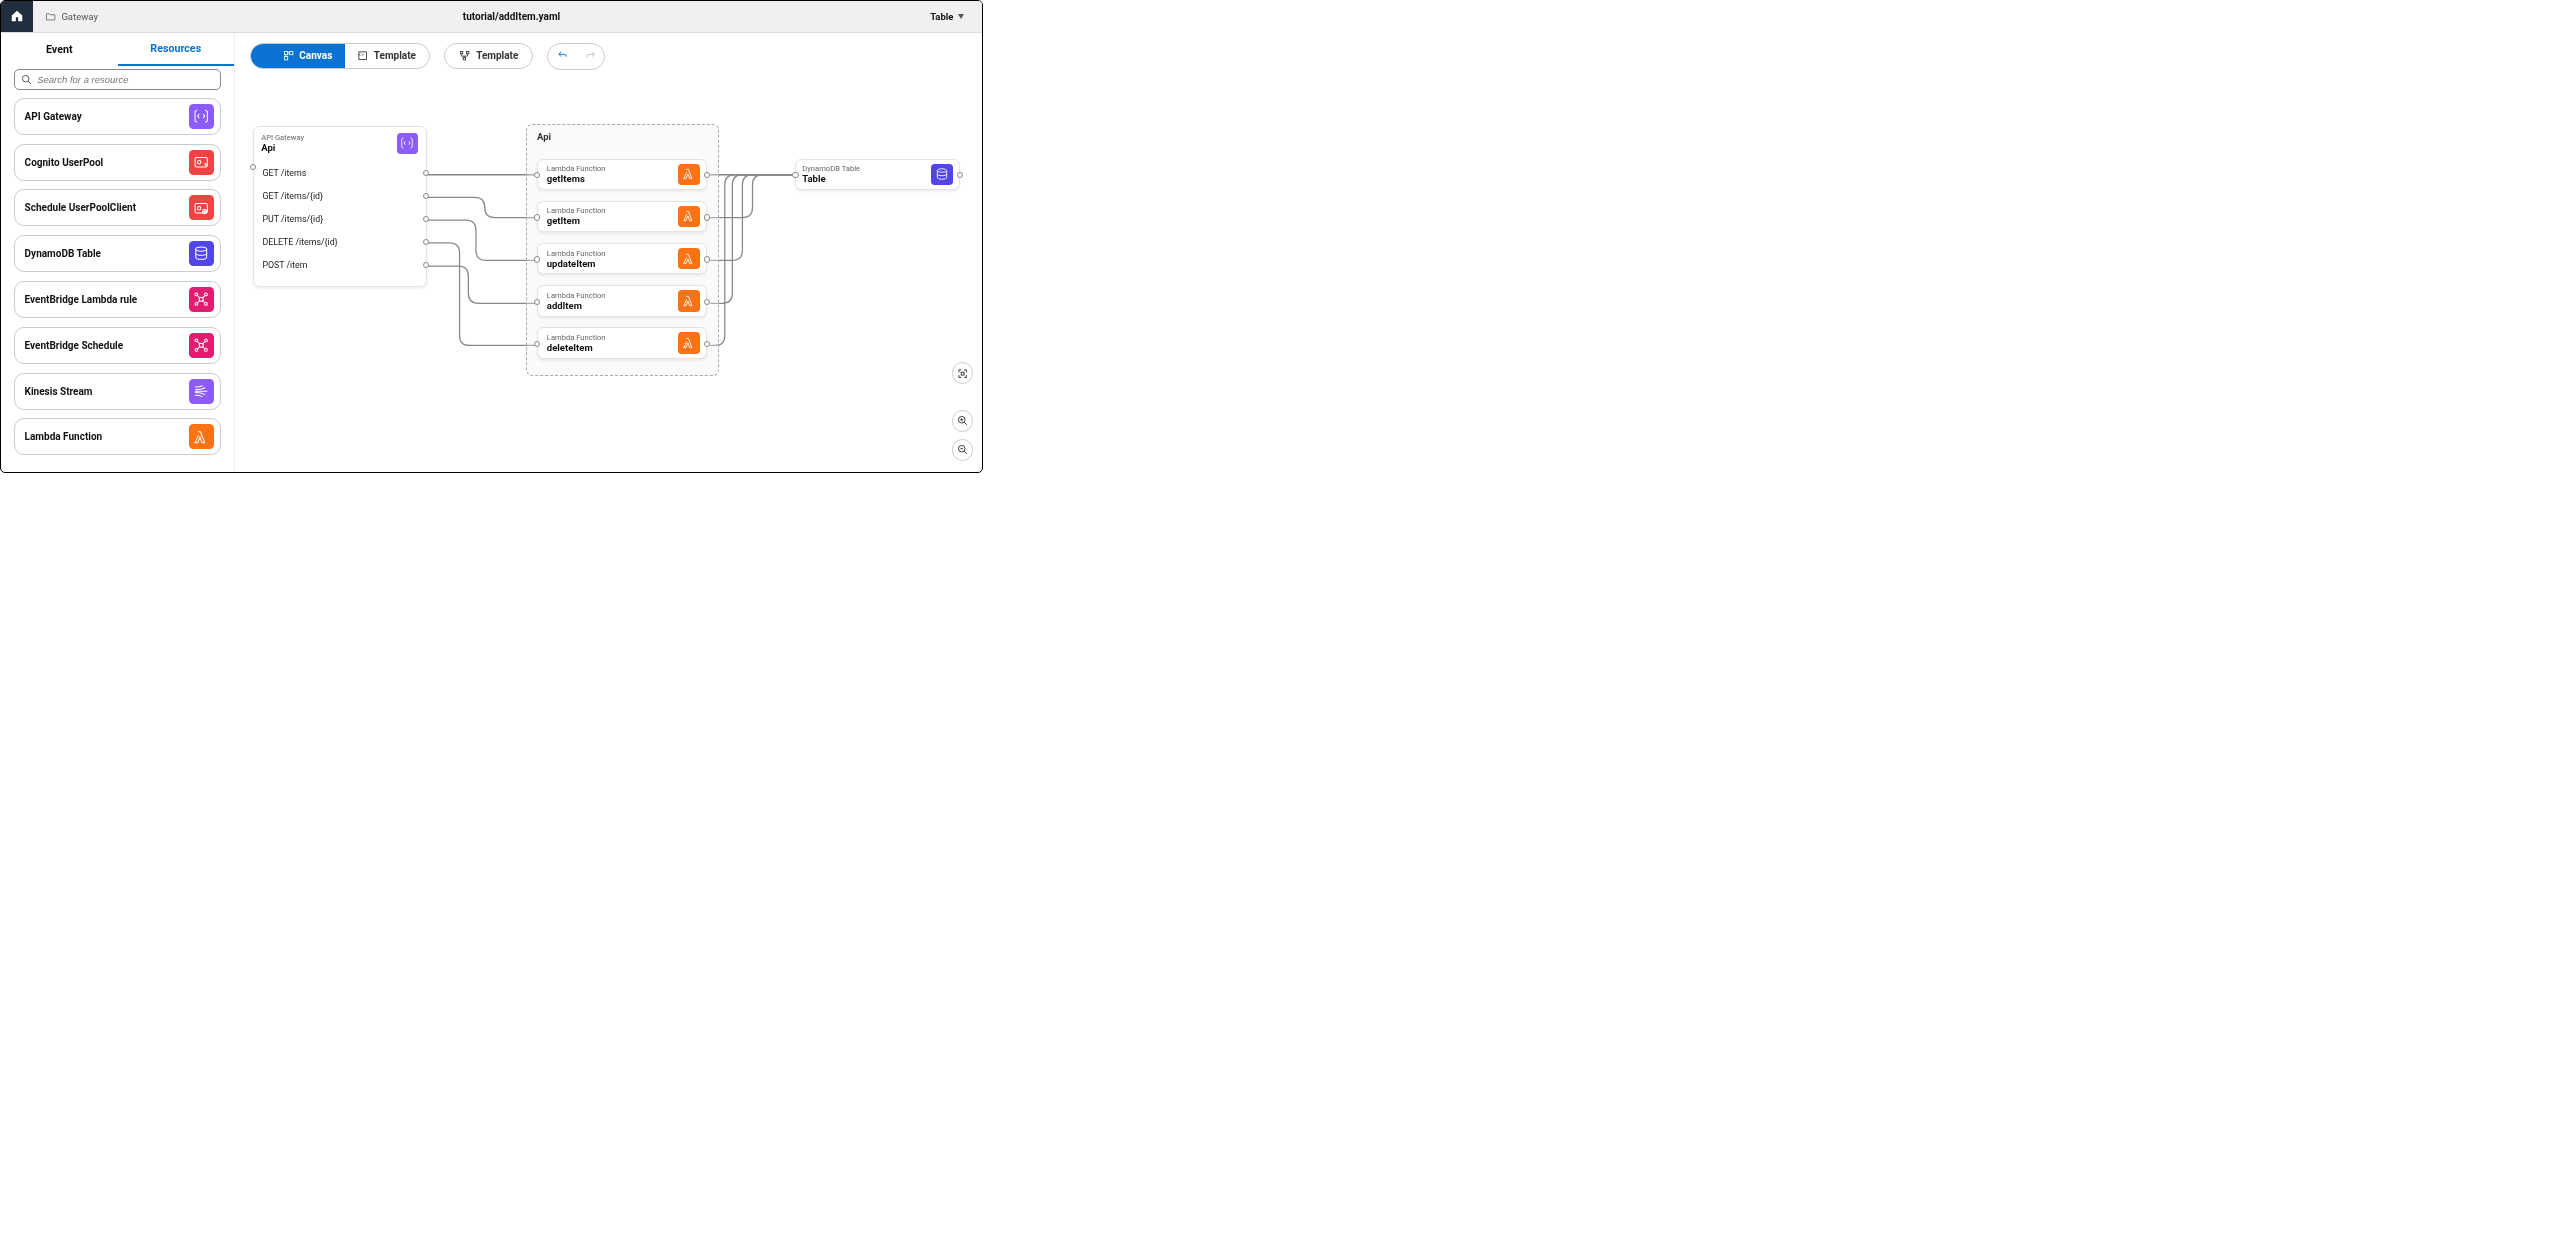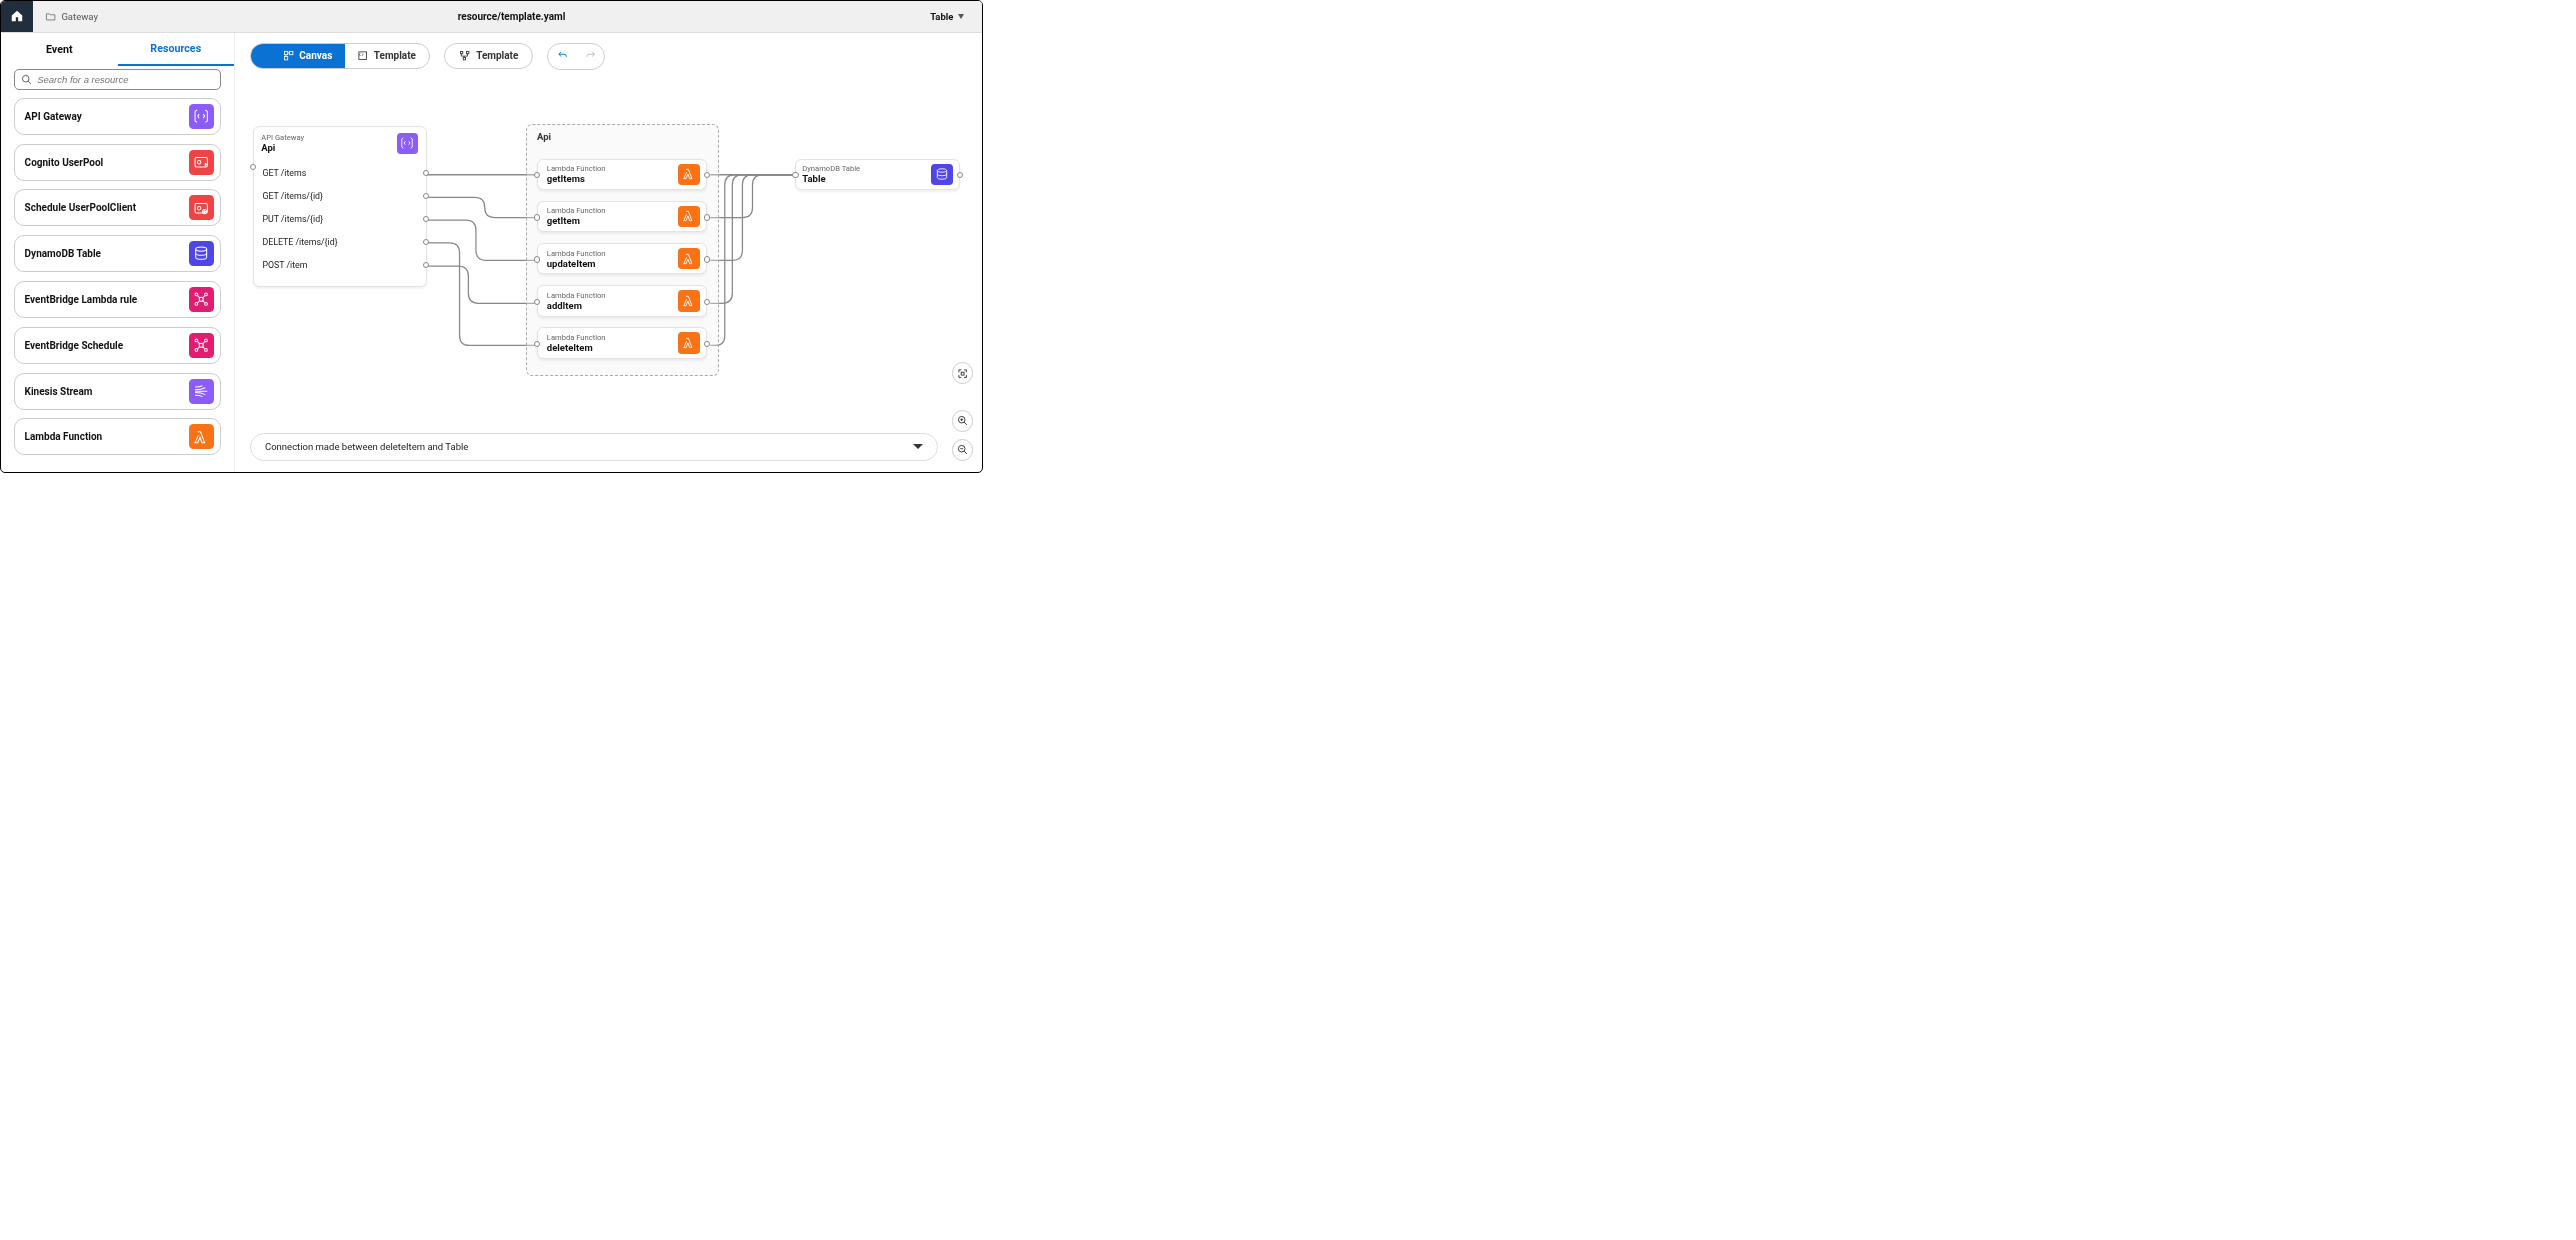--- a/index.html
+++ b/index.html
@@ -92,21 +92,21 @@
     <svg viewBox="0 0 24 24">
         <path d="M3 11 L12 3 L21 11 V21 H14 V14 H10 V21 H3 Z"></path>
       </svg>
   </div>
   <div class="autosave">
     <svg viewBox="0 0 24 24">
         <path d="M3 6 H9 L11 8 H21 V19 H3 Z"></path>
       </svg>
     <span>Gateway</span>
   </div>
-  <div class="title">resource/template.yaml</div>
+  <div class="title">tutorial/addItem.yaml</div>
   <div class="menu-btn">
     <span>Table</span>
     <span class="caret"></span>
   </div>
 </div>
 
 <div class="content">
 
   <div class="sidebar">
     <div class="tabs">
@@ -387,24 +387,20 @@
               <ellipse cx="12" cy="6" rx="8" ry="3"></ellipse>
               <path d="M4 6 V18 A8 3 0 0 0 20 18 V6"></path>
               <path d="M4 12 A8 3 0 0 0 20 12"></path>
             </svg>
         </div>
       </div>
       <div class="port" style="left:-3.8px; top:12.6px;"></div>
       <div class="port" style="right:-3.8px; top:12.6px;"></div>
     </div>
 
-    <div class="status">
-      <span>Connection made between deleteItem and Table</span>
-      <span class="chev"></span>
-    </div>
 
     <div class="zoom-controls">
       <div class="zoom-btn">
           <svg viewBox="0 0 24 24">
             <path d="M4 9 V4 H9 M15 4 H20 V9 M20 15 V20 H15 M9 20 H4 V15"></path>
             <rect x="9" y="9" width="6" height="6"></rect>
           </svg>
         </div>
       <div class="sep"></div>
       <div class="zoom-btn">

